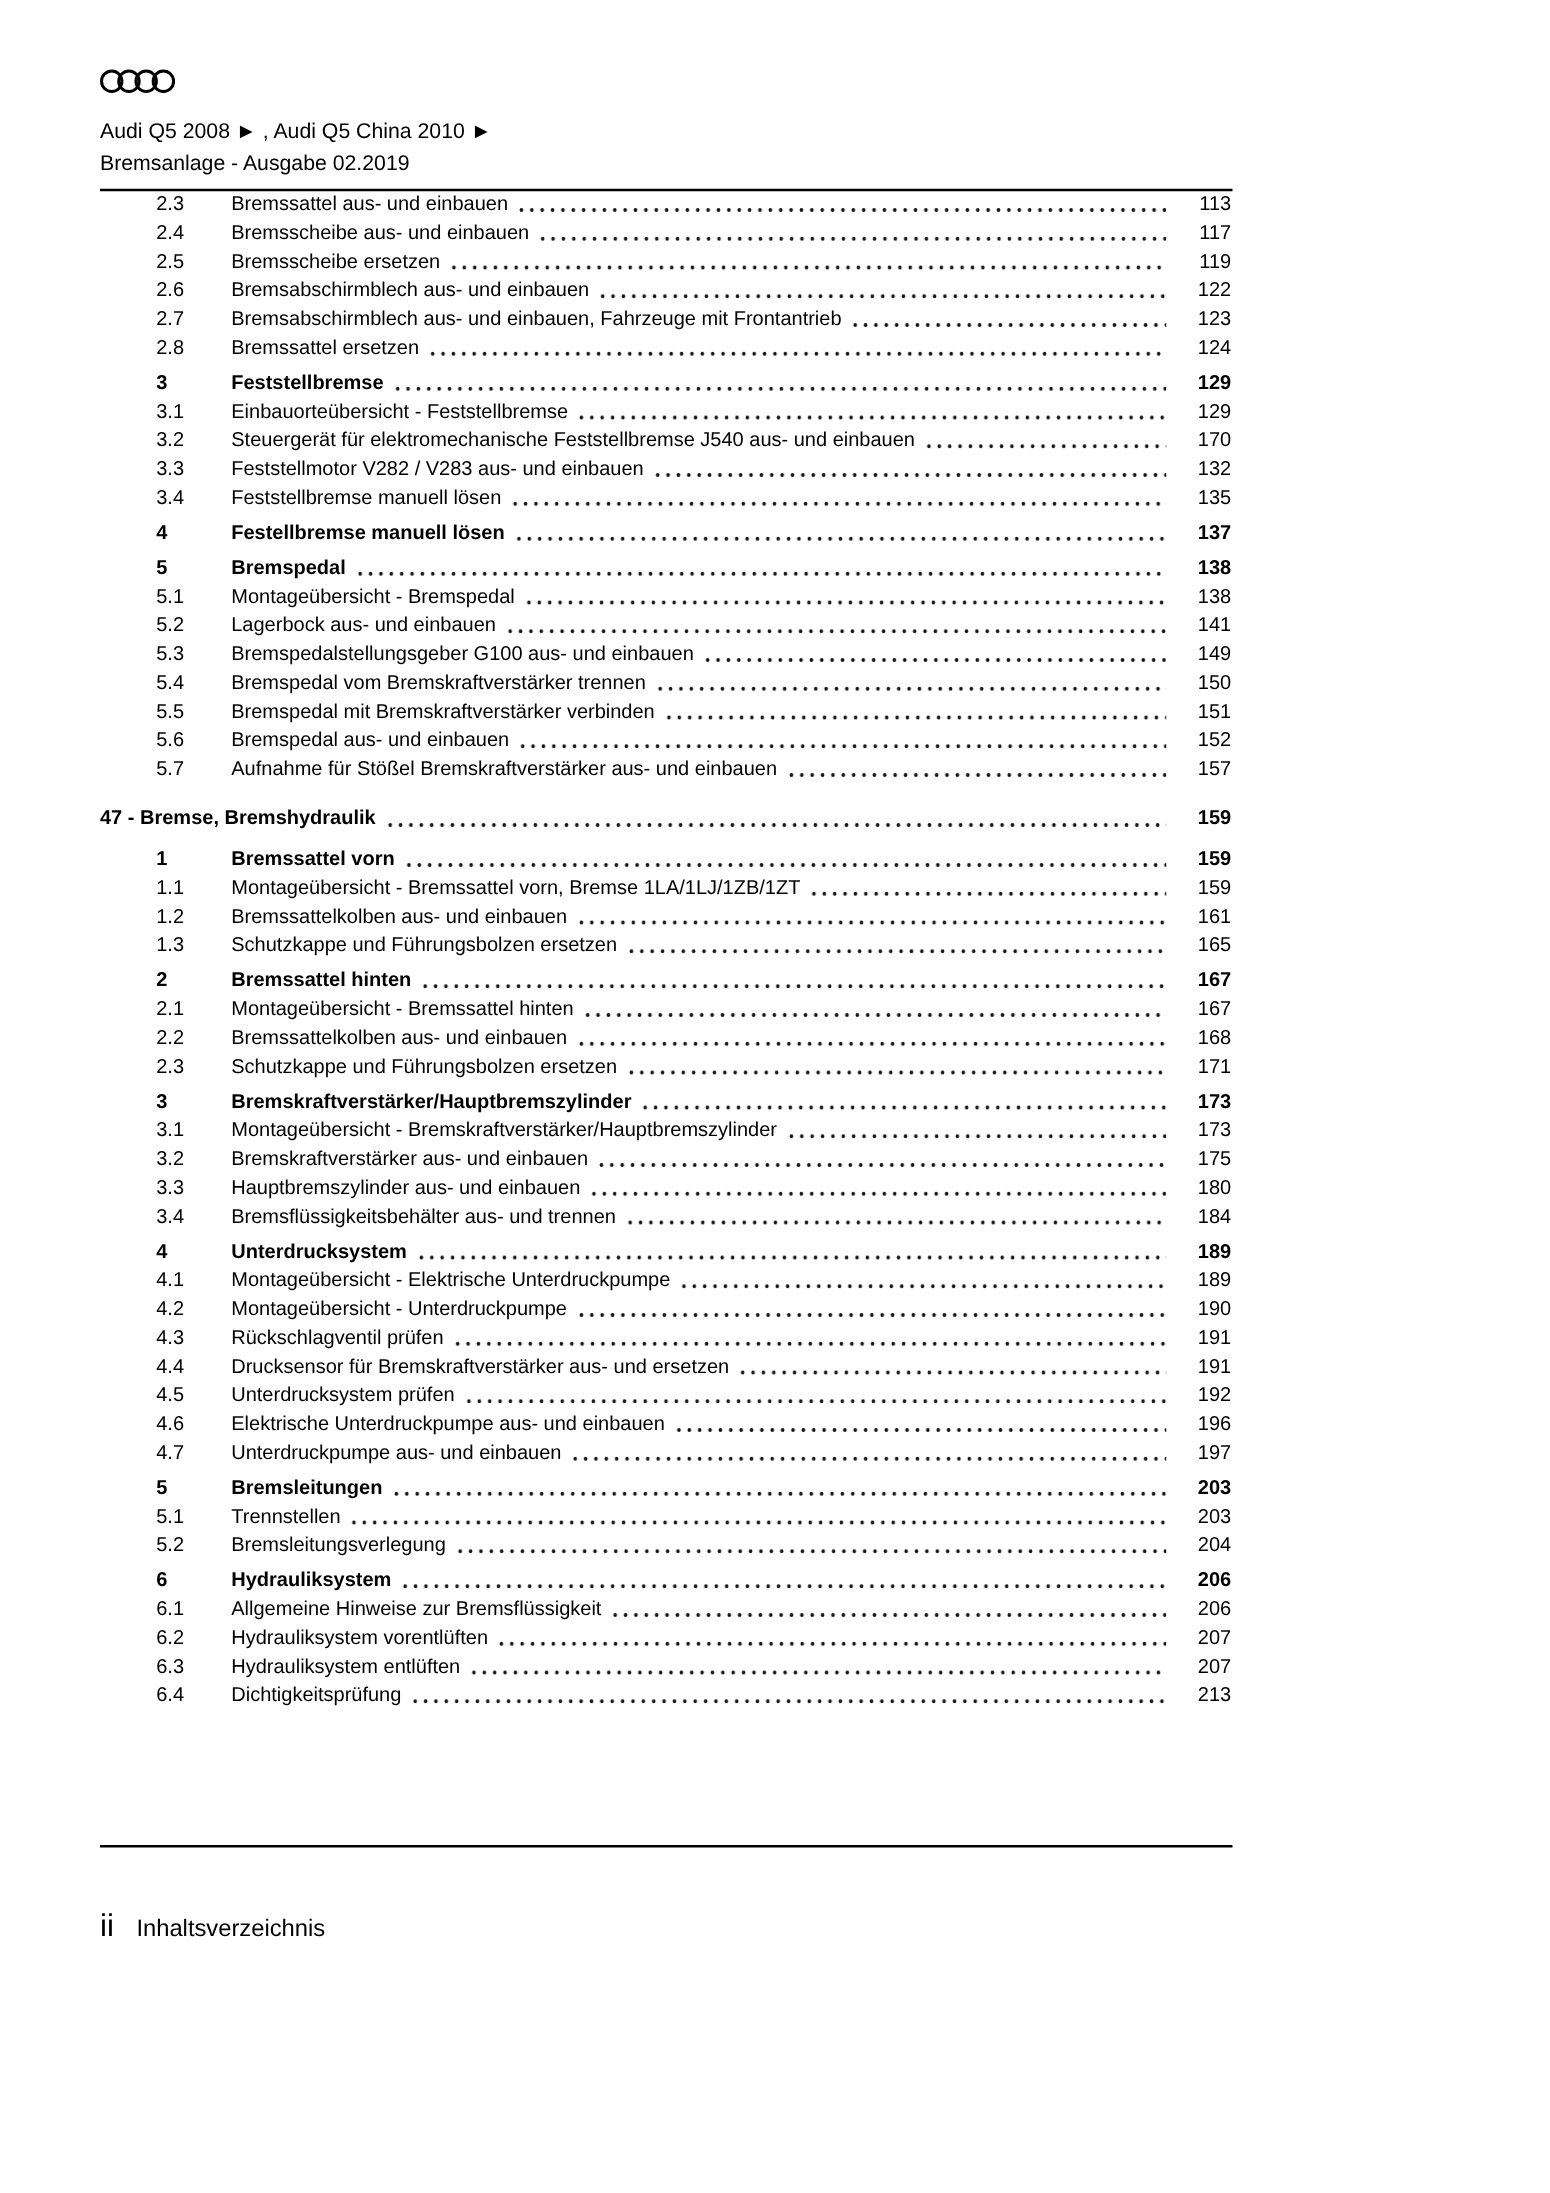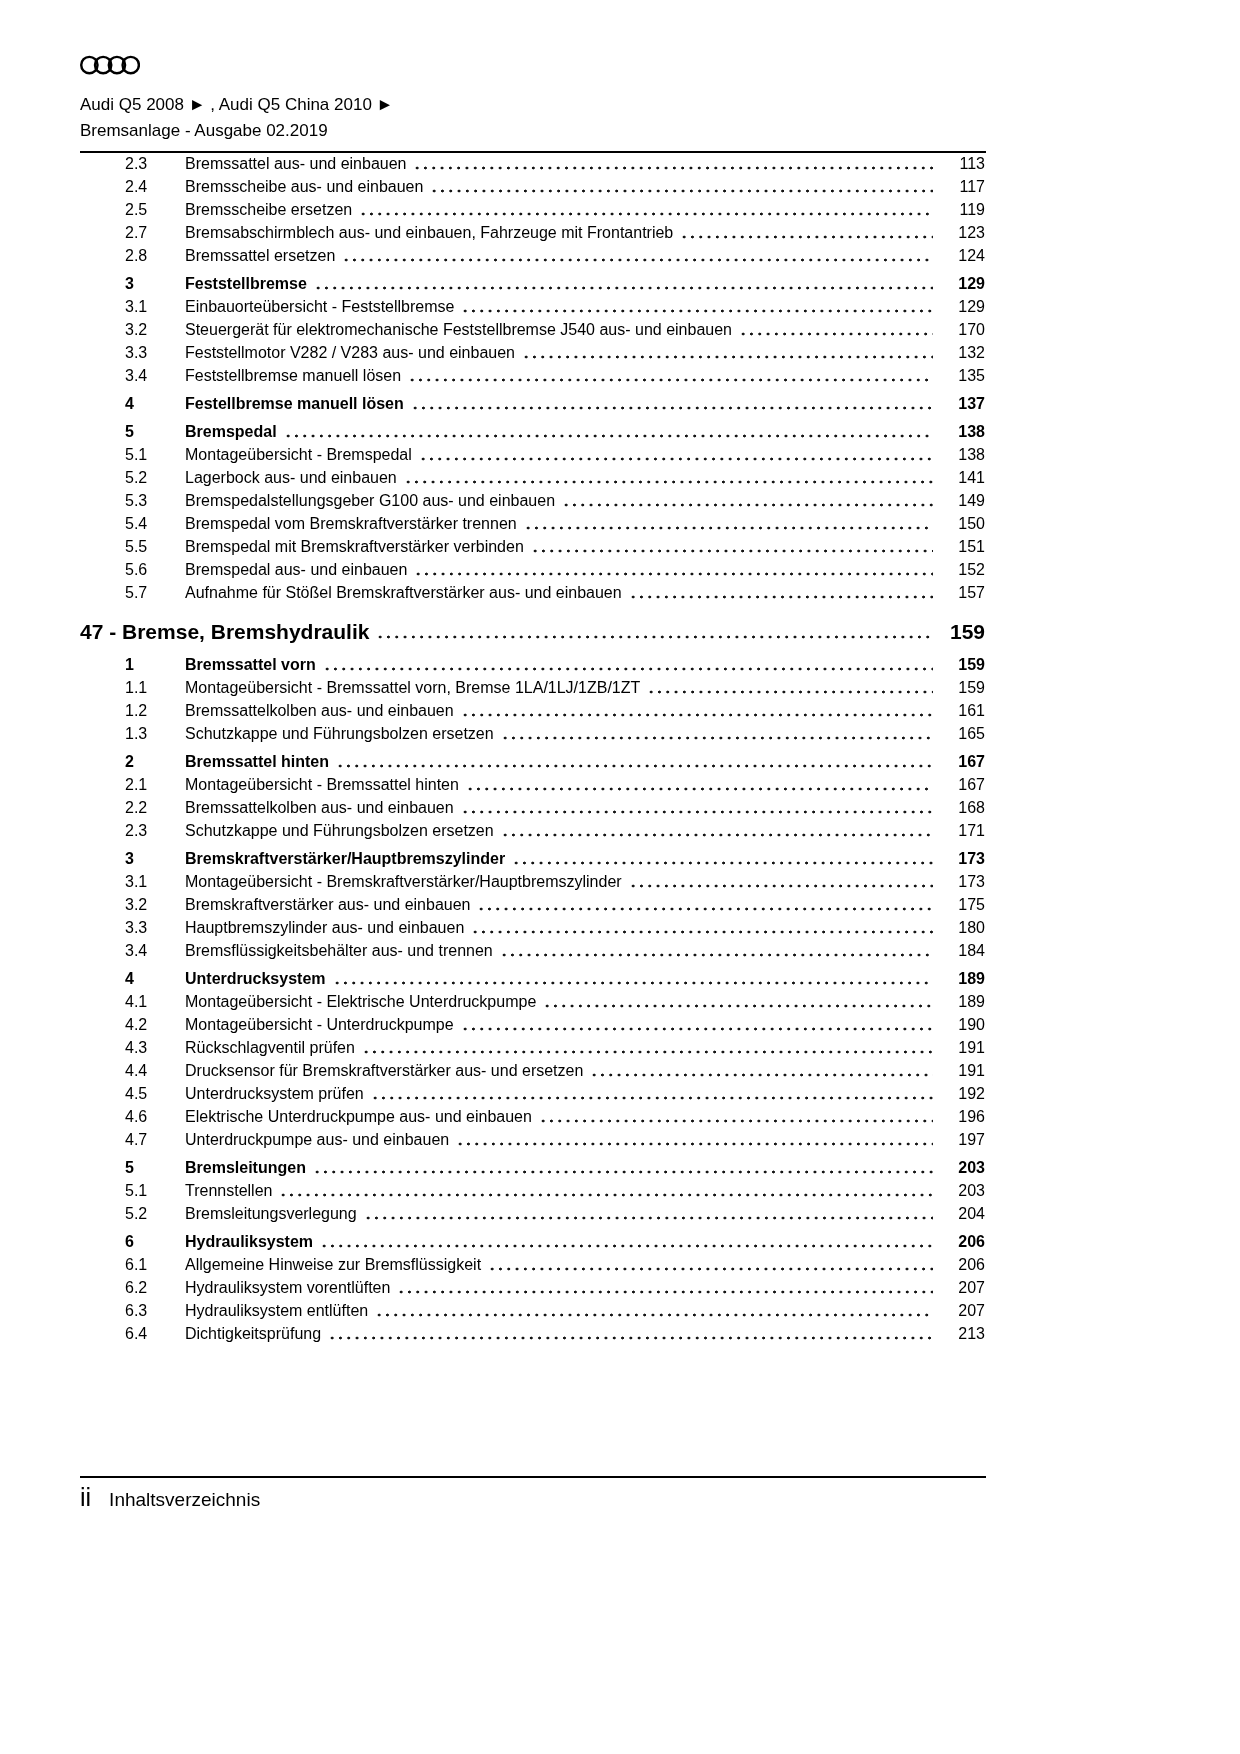--- a/index.html
+++ b/index.html
@@ -24,30 +24,30 @@
   .toc-leader {
     flex: 1 1 auto; min-width: 10px; align-self: flex-end;
     height: 6px; margin: 0 6px 4px 7px;
     background-image: radial-gradient(circle, #151515 1.25px, transparent 1.7px);
     background-size: 8.3px 6px; background-repeat: repeat-x;
     background-position: left bottom;
   }
   .toc-page { flex: 0 0 46px; text-align: right; }
   .toc-row.bold { font-weight: 700; margin-top: 5px; }
   .toc-row.chapter {
-    font-weight: 700; font-size: 21px; line-height: 26px;
+    font-weight: 700; font-size: 16px; line-height: 26px;
     margin: 15px 0 8px -45px;
   }
   .toc-row.chapter .toc-leader { margin-bottom: 5px; }
 
   
   .doc-footer { position: absolute; left: 80px; top: 1476px; width: 906px; }
   .footer-rule { border-bottom: 2px solid #000; }
   .footer-row { display: flex; align-items: baseline; gap: 18px; margin-top: 5px; }
-  .footer-page { font-size: 25px; line-height: 28px; }
+  .footer-page { font-size: 25px; line-height: 28px; margin-top: 44px; }
   .footer-label { font-size: 19px; }
 </style>
 </head>
 <body>
 
 <div class="page">
 
   <header class="doc-header">
     <div class="header-flex">
       <span class="logo">
@@ -81,20 +81,26 @@
       <span class="toc-leader"></span>
       <span class="toc-page">117</span>
     </div>
       <div class="toc-row">
       <span class="toc-num">2.5</span>
       <span class="toc-title">Bremsscheibe ersetzen</span>
       <span class="toc-leader"></span>
       <span class="toc-page">119</span>
     </div>
       <div class="toc-row">
+      <span class="toc-num">2.6</span>
+      <span class="toc-title">Bremsabschirmblech aus- und einbauen</span>
+      <span class="toc-leader"></span>
+      <span class="toc-page">122</span>
+    </div>
+      <div class="toc-row">
       <span class="toc-num">2.7</span>
       <span class="toc-title">Bremsabschirmblech aus- und einbauen, Fahrzeuge mit Frontantrieb</span>
       <span class="toc-leader"></span>
       <span class="toc-page">123</span>
     </div>
       <div class="toc-row">
       <span class="toc-num">2.8</span>
       <span class="toc-title">Bremssattel ersetzen</span>
       <span class="toc-leader"></span>
       <span class="toc-page">124</span>

